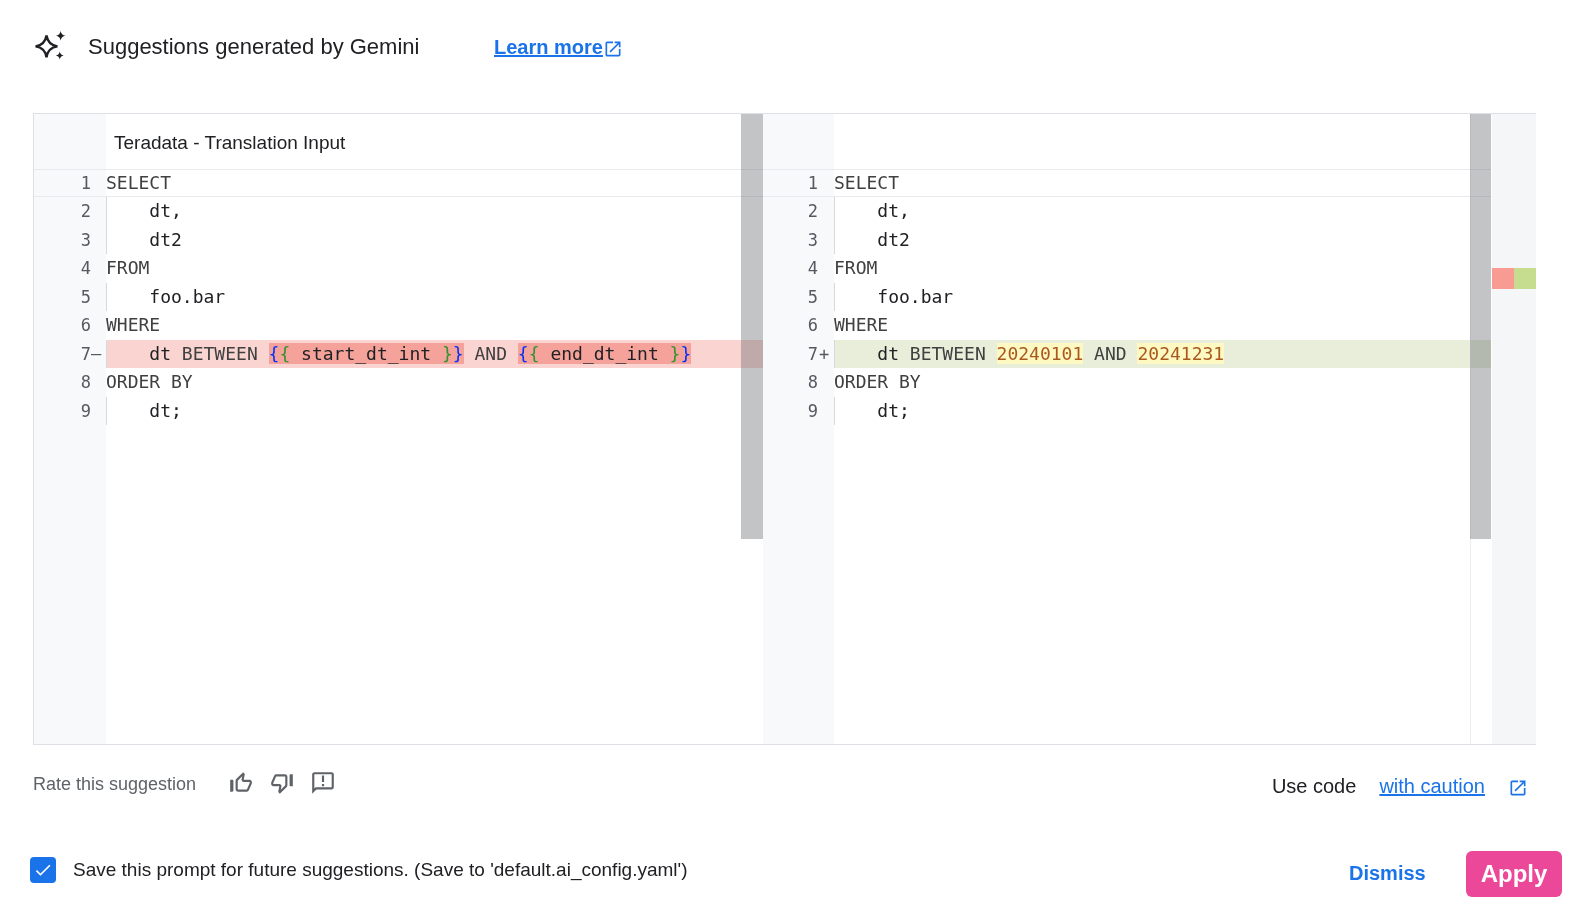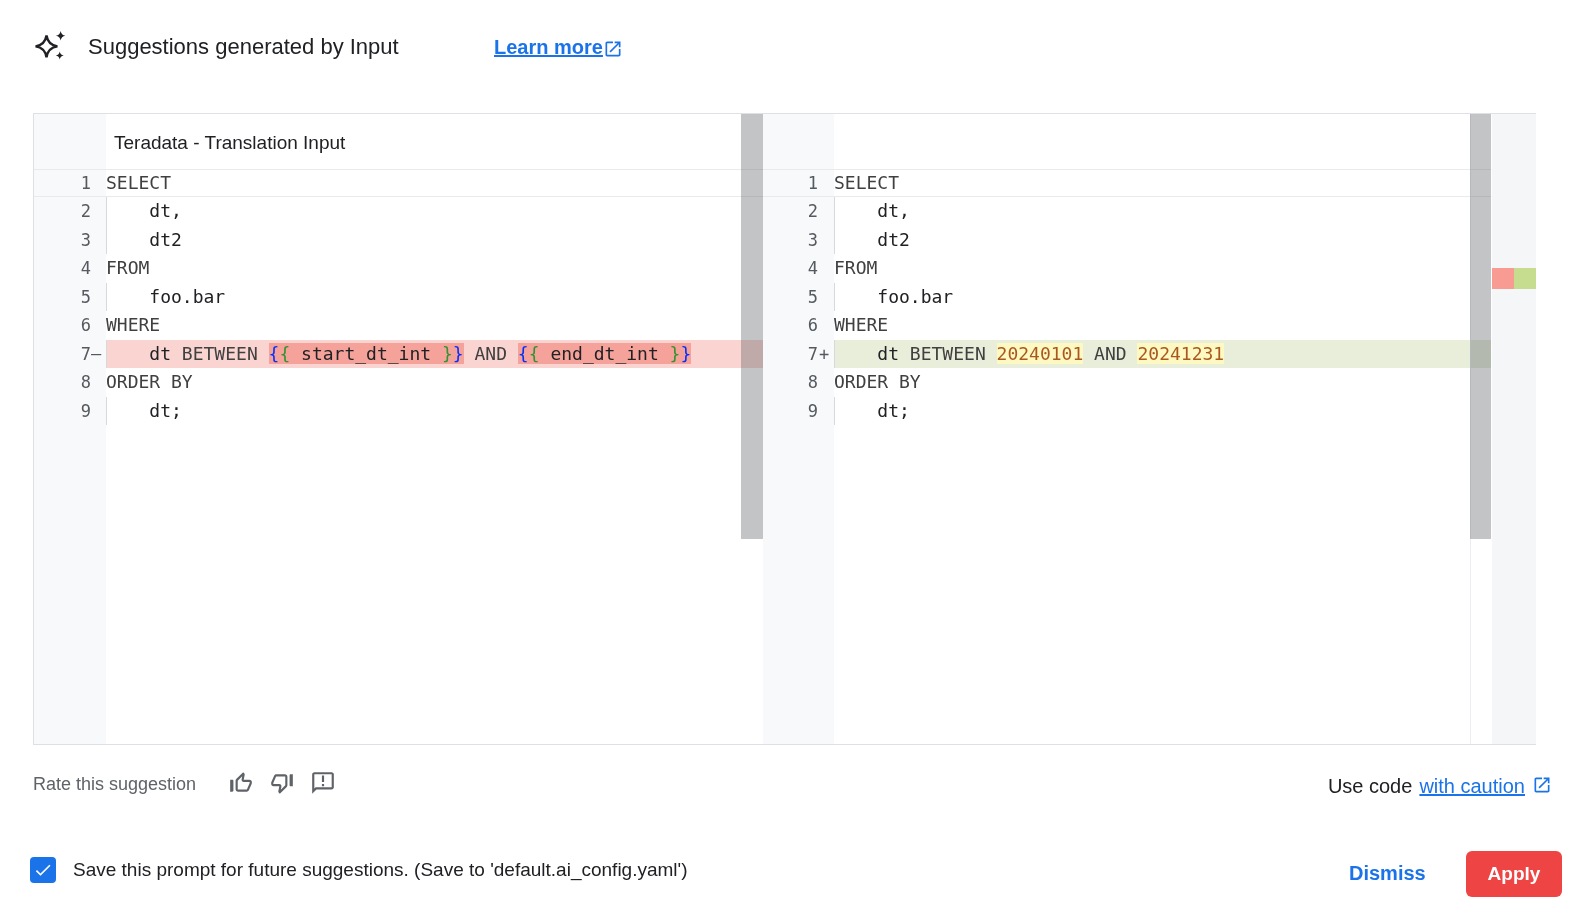--- a/index.html
+++ b/index.html
@@ -51,40 +51,40 @@
   #ed-right .sb-edge { position:absolute; left:707px; top:0; bottom:0; width:1px; background:#ebedef; z-index:2; }
   #ed-right .ruler { position:absolute; right:0; top:0; bottom:0; width:45px; background:#f5f6f7; border-left:1px solid #fff; z-index:5; }
   .ruler .mark { position:absolute; top:154px; height:21px; }
   .ruler .mark.rem { left:0; width:22px; background:#f89c93; }
   .ruler .mark.add { left:22px; width:23px; background:#c6dc8e; }
 
   
   #rate-label { left:33px; top:772px; font-size:18px; line-height:24px; color:#5f6368; }
   #rate-icons { left:227px; top:769px; display:flex; gap:13px; color:#5f6368; }
   #rate-icons .icbtn { width:28px; height:28px; display:flex; align-items:center; justify-content:center; cursor:pointer; }
-  #use-code { top:773px; right:22px; font-size:20px; line-height:27px; display:flex; align-items:flex-start; gap:7px; }
+  #use-code { top:773px; right:46px; font-size:20px; line-height:27px; display:flex; align-items:center; gap:23px; }
   #use-code .link { color:#1a73e8; text-decoration:underline; cursor:pointer; }
   #use-code svg { margin-top:2px; }
 
   
   #save-row { left:30px; top:856px; display:flex; align-items:center; gap:17px; }
   #save-checkbox { width:26px; height:26px; border-radius:4px; background:#1a73e8; display:flex; align-items:center; justify-content:center; cursor:pointer; flex:none; }
   #save-label { font-size:19px; line-height:27px; color:#202124; }
   #dismiss-btn { left:1349px; top:858px; font-size:20px; line-height:30px; font-weight:600; color:#1a73e8; cursor:pointer; }
-  #apply-btn { left:1466px; top:851px; width:96px; height:46px; background:#ef4444; border:none; border-radius:6px; color:#ffffff; font-size:19px; font-weight:600; font-family:"Liberation Sans", sans-serif; cursor:pointer; }
+  #apply-btn { left:1466px; top:851px; width:96px; height:46px; background:#ec4899; border:none; border-radius:6px; color:#ffffff; font-size:24px; font-weight:600; font-family:"Liberation Sans", sans-serif; cursor:pointer; }
 </style>
 </head>
 <body>
 
 <svg id="sparkle" class="abs" viewBox="0 0 28 28">
   <path d="M10.5 5 Q11.6 12.4 19 13.5 Q11.6 14.6 10.5 22 Q9.4 14.6 2 13.5 Q9.4 12.4 10.5 5 Z" fill="none" stroke="#202124" stroke-width="1.9"></path>
   <path d="M21.5 1.5 Q22 4.7 25.2 5.2 Q22 5.7 21.5 8.9 Q21 5.7 17.8 5.2 Q21 4.7 21.5 1.5 Z" fill="#202124"></path>
   <path d="M20.8 17.5 Q21.2 20.2 23.9 20.6 Q21.2 21 20.8 23.7 Q20.4 21 17.7 20.6 Q20.4 20.2 20.8 17.5 Z" fill="#202124"></path>
 </svg>
-<div id="hdr-title" class="abs">Suggestions generated by Input</div>
+<div id="hdr-title" class="abs">Suggestions generated by Gemini</div>
 <div id="learn-more" class="abs">
   <span>Learn more</span>
   <svg width="20" height="20" viewBox="0 0 24 24" fill="#1a73e8">
       <path d="M19 19H5V5h7V3H5c-1.11 0-2 .9-2 2v14c0 1.1.89 2 2 2h14c1.1 0 2-.9 2-2v-7h-2v7zM14 3v2h3.59l-9.83 9.83 1.41 1.41L19 6.41V10h2V3h-7z"></path>
     </svg>
 </div>
 
 <div id="diff" class="abs">
   <div class="editor" id="ed-left">
     <div class="gutter-bg"></div>

